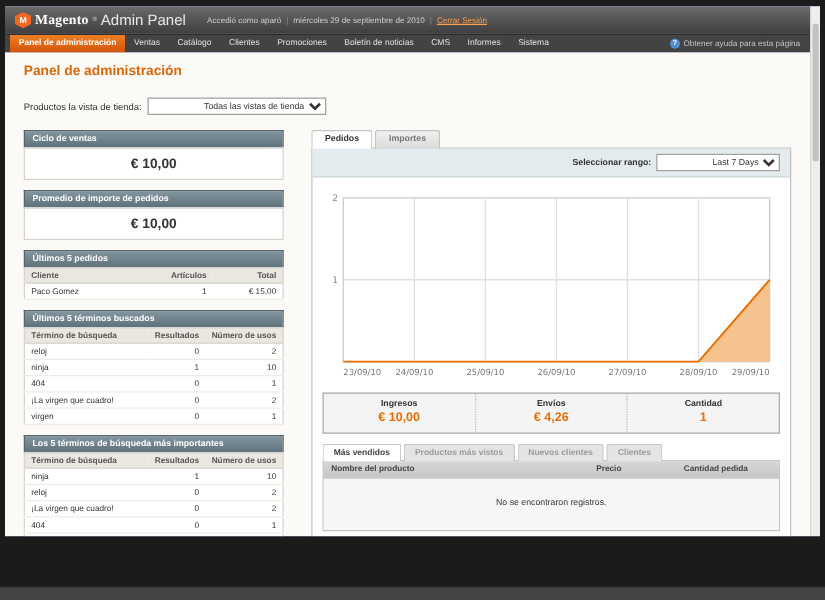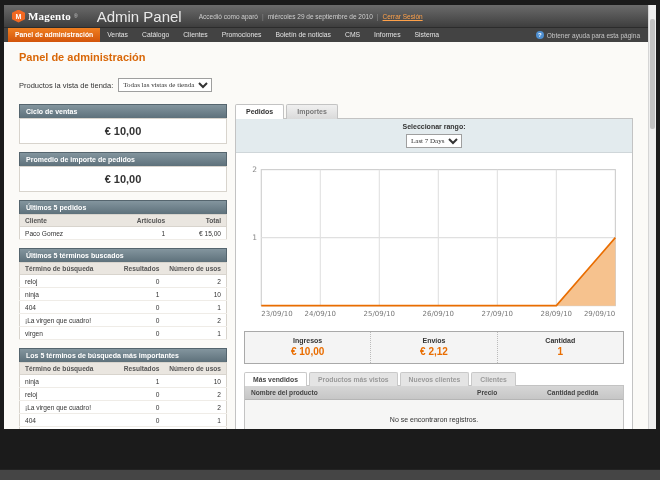--- a/index.html
+++ b/index.html
@@ -8,61 +8,61 @@
   .frame-bottom{position:absolute;left:0;right:0;bottom:0;height:11px;background:#454545;border-top:1px solid #222;}
   .page{position:absolute;left:4px;top:5px;width:652px;height:424px;background:#c4b5fd;overflow:hidden;}
   .scrollbar{position:absolute;right:0;top:0;bottom:0;width:8px;background:#eeeeee;border-left:1px solid #d5d5d5;}
   .scroll-thumb{position:absolute;top:14px;left:1px;width:5px;height:110px;background:#c2c2c2;border-radius:2px;}
   .page-inner{position:absolute;left:0;top:0;right:8px;bottom:0;display:flex;flex-direction:column;}
 
   .header{height:22px;background:linear-gradient(#6b6b6b,#3e3e3e);display:flex;align-items:center;padding:0 8px;gap:3px;flex:none;}
   .logo-hex{width:13px;height:13px;background:#f26822;clip-path:polygon(50% 0,100% 25%,100% 75%,50% 100%,0 75%,0 25%);color:#fff;font-size:7px;font-weight:bold;display:flex;align-items:center;justify-content:center;flex:none;}
   .logo-text{color:#fff;font-family:"Liberation Serif",serif;font-size:11px;font-weight:bold;letter-spacing:.2px;}
   .logo-reg{color:#ccc;font-size:5px;vertical-align:top;line-height:8px;}
-  .logo-suffix{color:#e9e9e9;font-size:15px;margin-left:16px;}
+  .logo-suffix{color:#e9e9e9;font-size:12px;margin-left:0;}
   .header-search{margin-left:auto;display:flex;align-items:center;}
   .search-input{width:108px;height:13px;font-size:7px;border:1px solid #2e2e2e;padding:0 3px;color:#555;background:#fff;font-family:inherit;}
   .search-input::placeholder{color:#888;}
   .search-btn{height:13px;width:24px;background:linear-gradient(#5c6b77,#39424b);border:1px solid #2e2e2e;border-left:none;cursor:pointer;display:flex;align-items:center;justify-content:center;padding:0;}
   .search-glyph{width:6px;height:6px;border:1px solid #fff;border-radius:50%;position:relative;}
   .search-glyph::after{content:"";position:absolute;width:4px;height:1px;background:#fff;transform:rotate(45deg);left:4px;top:6px;}
   .header-user{display:flex;align-items:center;gap:4px;margin-left:14px;color:#cfcfcf;font-size:6.5px;white-space:nowrap;}
   .header-sep{color:#8a8a8a;}
   .logout-link{color:#ffa14a;text-decoration:underline;cursor:pointer;}
 
   .nav{height:15px;background:#434343;display:flex;align-items:stretch;padding-left:4px;flex:none;border-top:1px solid #2c2c2c;}
   .nav-item{color:#e3e3e3;font-size:6.8px;line-height:14px;padding:0 7px;cursor:pointer;white-space:nowrap;}
   .nav-item.active{background:linear-gradient(#f07f21,#d2540a);color:#fff;font-weight:bold;}
   .nav-help{margin-left:auto;display:flex;align-items:center;gap:3px;padding-right:8px;color:#c5c5c5;font-size:6.5px;cursor:pointer;white-space:nowrap;}
   .help-icon{width:8px;height:8px;border-radius:50%;background:#4f8fd0;color:#fff;font-size:6px;font-weight:bold;display:flex;align-items:center;justify-content:center;flex:none;}
 
   .content{flex:1;background:#fbfaf7;padding:9px 15px 0;overflow:hidden;}
   .page-title{color:#d96708;font-size:11px;font-weight:bold;}
   .store-row{margin-top:15px;font-size:7.5px;color:#333;display:flex;align-items:center;gap:5px;}
-  select{font-size:7px;height:14px;border:1px solid #9f9f9f;background:#fff;color:#333;font-family:Liberation Serif, serif;}
-
-  .columns{display:flex;gap:8px;margin-top:12px;align-items:flex-start;}
+  select{font-size:7px;height:14px;border:1px solid #9f9f9f;background:#fff;color:#333;font-family:Liberation Sans, sans-serif;padding-left:40px;}
+
+  .columns{display:flex;gap:22px;margin-top:12px;align-items:flex-start;}
   .col-left{width:208px;flex:none;}
   .col-right{flex:1;min-width:0;}
 
   .section{margin-bottom:8px;}
   .section-head{background:linear-gradient(#83959e,#5e717b);color:#fff;font-size:7px;font-weight:bold;padding:3px 6px;border:1px solid #55656e;border-bottom:none;}
   .value-box{background:#fff;border:1px solid #d8d4cd;text-align:center;font-size:11px;font-weight:bold;color:#333;padding:6px 0;}
   table{width:100%;border-collapse:collapse;background:#fff;border:1px solid #d8d4cd;}
   th{background:#eae6e0;color:#555;font-size:6.6px;text-align:left;padding:2px 5px;font-weight:bold;border-bottom:1px solid #d8d4cd;white-space:nowrap;}
   td{font-size:6.6px;color:#333;padding:2.5px 5px;border-bottom:1px solid #efece7;}
   .num{text-align:right;}
   .w-res{width:42px;}
   .w-usos{width:58px;}
 
   .dash-tabs{display:flex;gap:2px;position:relative;z-index:2;}
   .dash-tab{font-size:7px;font-weight:bold;padding:3px 10px 4px;border:1px solid #c3c3c3;border-bottom:none;background:linear-gradient(#f0f0f0,#dadada);color:#777;cursor:pointer;border-radius:2px 2px 0 0;}
   .dash-tab.active{background:#fff;color:#333;}
   .panel{border:1px solid #c3c3c3;background:#fff;margin-top:-1px;}
-  .range-bar{background:#e3ebee;border-bottom:1px solid #cfd6d9;padding:4px 8px;display:flex;justify-content:flex-end;align-items:center;gap:4px;font-size:7px;font-weight:bold;color:#333;flex-direction:column;}
+  .range-bar{background:#e3ebee;border-bottom:1px solid #cfd6d9;padding:4px 8px;display:flex;justify-content:flex-end;align-items:center;gap:4px;font-size:7px;font-weight:bold;color:#333;}
   .chart-wrap{padding:8px 8px 2px;}
   .chart-wrap svg{display:block;width:100%;height:auto;}
   svg text{font-family:"DejaVu Sans",sans-serif;}
 
   .stats{margin:6px 8px 8px;border:1px solid #a9a9a9;background:#f4f4f4;display:flex;}
   .stat{flex:1;text-align:center;padding:5px 0 6px;border-left:1px dotted #bbb;}
   .stat:first-child{border-left:none;}
   .stat-label{font-size:7px;font-weight:bold;color:#333;}
   .stat-value{font-size:10px;font-weight:bold;color:#e96d00;margin-top:2px;}
 
@@ -277,21 +277,21 @@
                 </svg>
             </div>
 
             <div class="stats">
               <div class="stat">
                 <div class="stat-label">Ingresos</div>
                 <div class="stat-value">€ 10,00</div>
               </div>
               <div class="stat">
                 <div class="stat-label">Envíos</div>
-                <div class="stat-value">€ 2,12</div>
+                <div class="stat-value">€ 4,26</div>
               </div>
               <div class="stat">
                 <div class="stat-label">Cantidad</div>
                 <div class="stat-value">1</div>
               </div>
             </div>
 
             <div class="sub-tabs">
               <span class="sub-tab active">Más vendidos</span>
               <span class="sub-tab">Productos más vistos</span>

